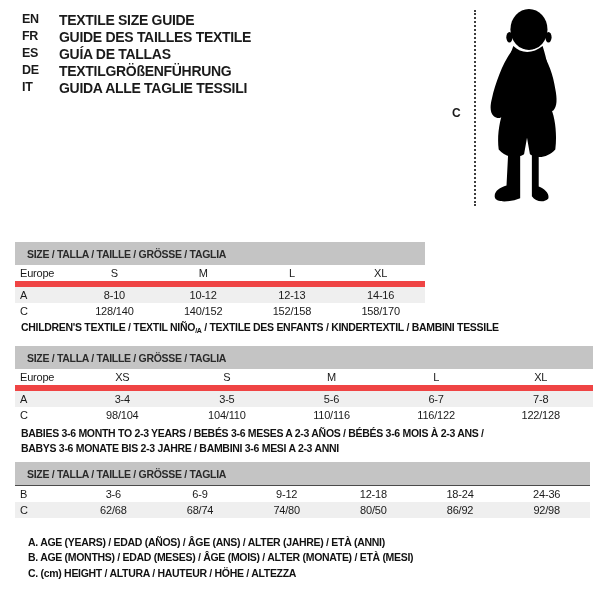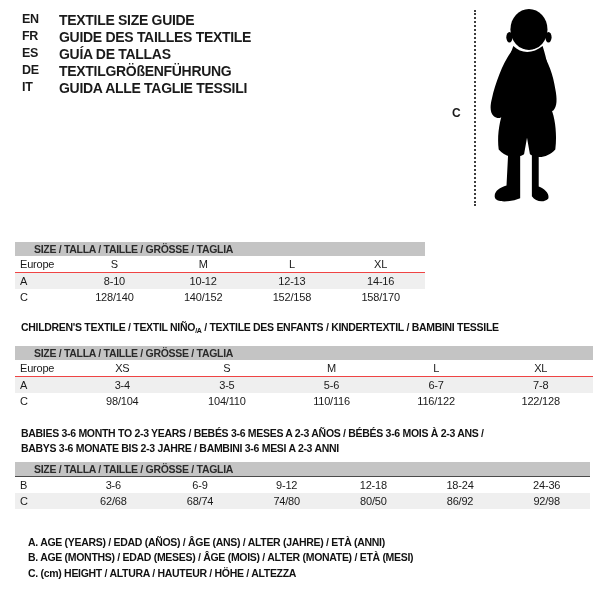--- a/index.html
+++ b/index.html
@@ -19,31 +19,31 @@
   .height-marker{position:absolute;left:452px;top:106px;font-size:12px;font-weight:bold;}
 
   
   .sec-title{position:absolute;left:21px;font-size:10.5px;font-weight:bold;
              letter-spacing:-0.3px;white-space:nowrap;color:#111;}
   .sub{font-size:7px;vertical-align:-2px;}
   .two-line{line-height:15px;}
 
   
   .stable{position:absolute;left:15px;}
-  .size-bar{height:14px;background:#c4c4c4;display:flex;align-items:center;
-            padding-left:19px;font-size:10.5px;font-weight:bold;color:#2a2a2a;
+  .size-bar{height:23px;background:#c4c4c4;display:flex;align-items:center;
+            padding-left:12px;font-size:10.5px;font-weight:bold;color:#2a2a2a;
             letter-spacing:-0.3px;}
   .trow{display:grid;align-items:center;height:16px;font-size:11px;letter-spacing:-0.2px;}
   .t1 .trow{grid-template-columns:55px repeat(4,1fr);}
   .t2 .trow{grid-template-columns:55px repeat(5,1fr);}
   .t3 .trow{grid-template-columns:55px repeat(6,1fr);}
   .t1{width:410px;} .t2{width:578px;} .t3{width:575px;}
   .trow .lab{padding-left:5px;text-align:left;}
   .trow .cell{text-align:center;}
-  .trow.ruled{border-bottom:1px solid #ef4444;}
+  .trow.ruled{border-bottom:6px solid #ef4444;}
   .trow.alt{background:#efefef;}
   .t3 .size-bar{border-bottom:1px solid #4a4a4a;}
 
   
   .notes{position:absolute;left:28px;top:536px;}
   .note-line{height:15.3px;font-size:10.5px;font-weight:bold;letter-spacing:-0.3px;
              white-space:nowrap;color:#111;}
 </style>
 </head>
 <body>

